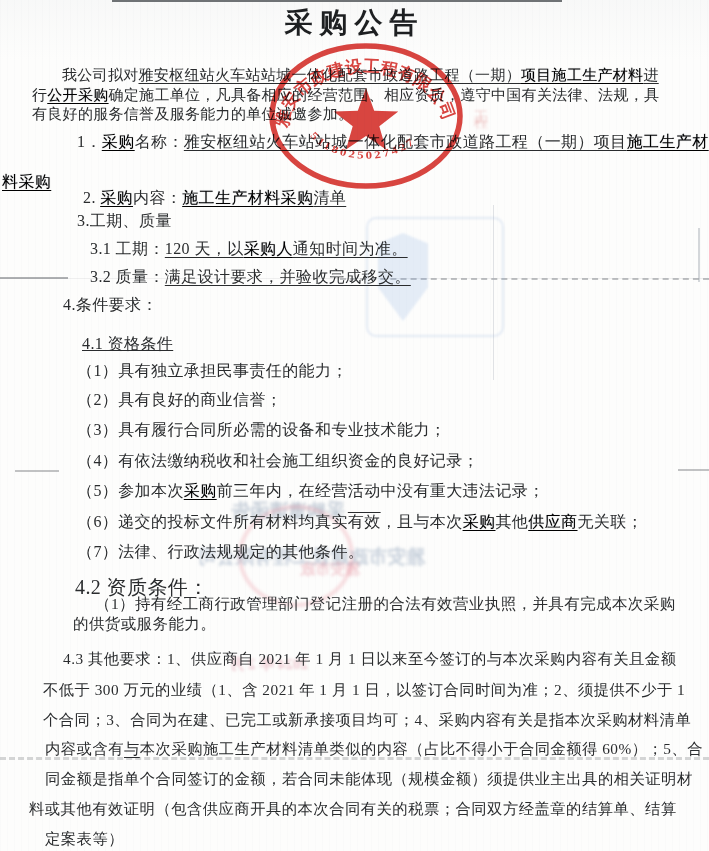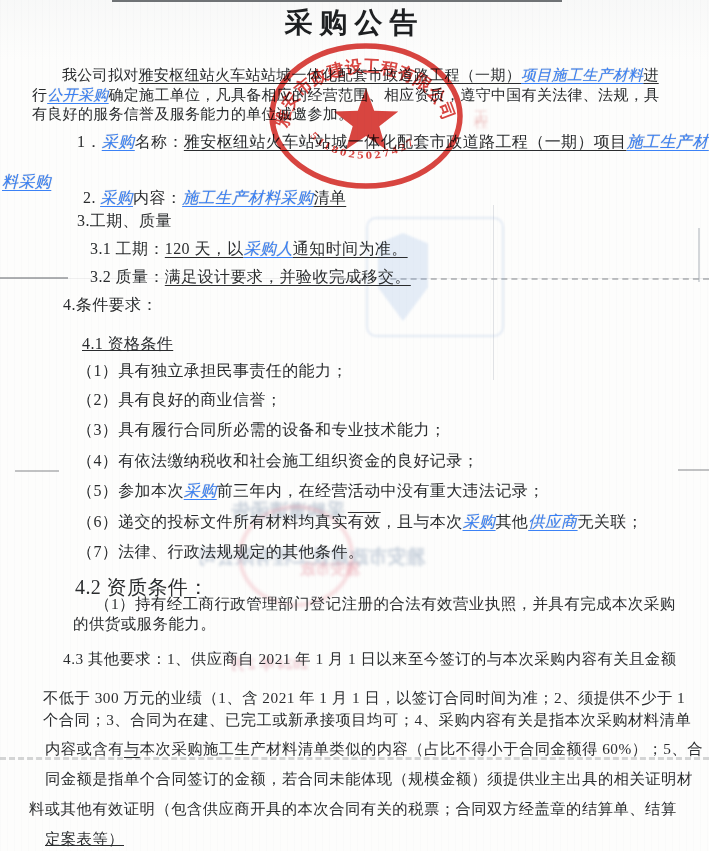--- a/index.html
+++ b/index.html
@@ -16,21 +16,21 @@
       repeating-linear-gradient(90deg, rgba(190,196,204,.05) 0 1px, transparent 1px 7px),
       linear-gradient(180deg, rgba(240,241,242,.4), rgba(255,255,255,0) 60px);
   }
   
   #page-title{
     position:absolute;top:4px;left:0;width:709px;text-align:center;
     font-size:28px;font-weight:bold;letter-spacing:7px;color:#1d1f21;
   }
   
   .tl{position:absolute;white-space:nowrap;font-size:16px;letter-spacing:.4px;line-height:1.2;}
-  .pg{color:#3b82f6;text-shadow:0 0 1px rgba(165,170,176,.9);font-style:italic;}
+  .pg{color:#000000;text-shadow:0 0 1px rgba(165,170,176,.9);}
   .ul{text-decoration:underline;text-underline-offset:3px;text-decoration-thickness:1px;}
   .ov{text-decoration:overline;text-decoration-thickness:1px;}
   
   #l1{left:62px;top:66px;font-size:15px;letter-spacing:.3px;}
   #l2{left:32px;top:86px;font-size:15px;letter-spacing:.3px;}
   #l3{left:32px;top:105px;font-size:15px;letter-spacing:.3px;}
   #l4{left:77px;top:132px;}
   #l5{left:2px;top:172px;}
   #l6{left:83px;top:188px;}
   #l7{left:77px;top:211px;}
@@ -42,26 +42,26 @@
   #l13{left:77px;top:390px;}
   #l14{left:77px;top:420px;}
   #l15{left:77px;top:451px;}
   #l16{left:77px;top:481px;}
   #l17{left:77px;top:512px;}
   #l18{left:77px;top:542px;}
   #l19{left:75px;top:575px;font-size:20px;}
   #l20{left:95px;top:595px;font-size:15.5px;font-weight:400;}
   #l21{left:73px;top:615px;font-size:15.5px;font-weight:500;}
   #l22{left:63px;top:650px;font-size:15.3px;letter-spacing:.5px;}
-  #l23{left:43px;top:681px;font-size:15.3px;letter-spacing:.5px;margin-top:8px;}
+  #l23{left:43px;top:681px;font-size:15.3px;letter-spacing:.5px;}
   #l24{left:43px;top:711px;font-size:15.3px;letter-spacing:.5px;}
   #l25{left:45px;top:740px;font-size:15.3px;letter-spacing:.5px;}
   #l26{left:45px;top:770px;font-size:15.3px;letter-spacing:.5px;}
   #l27{left:29px;top:800px;font-size:15.3px;letter-spacing:.5px;}
-  #l28{left:45px;top:830px;font-size:15.3px;letter-spacing:.5px;text-decoration:underline;}
+  #l28{left:45px;top:830px;font-size:15.3px;letter-spacing:.5px;}
 
   
   #seal{
     position:absolute;left:254px;top:36px;width:230px;height:160px;
     mix-blend-mode:multiply;opacity:.9;filter:blur(.3px);
   }
   #seal .ink{fill:none;stroke:#d6302c;}
   #seal text{fill:#d6302c;font-family:"Liberation Serif","DejaVu Serif",serif;}
   #seal-ghost-chars{
     position:absolute;left:450px;top:98px;width:40px;font-size:15px;color:rgba(220,110,110,.3);

